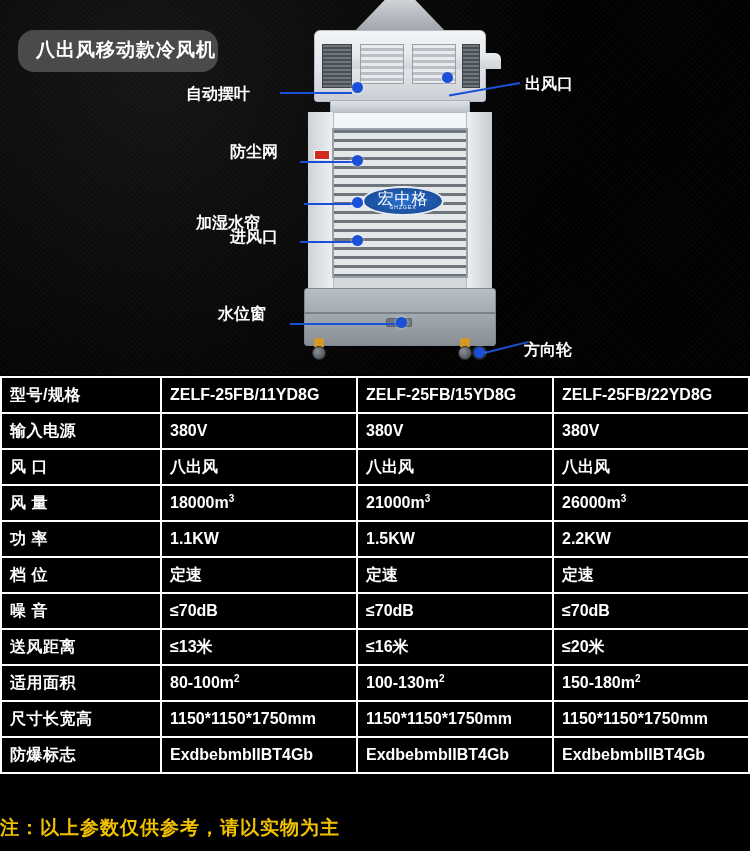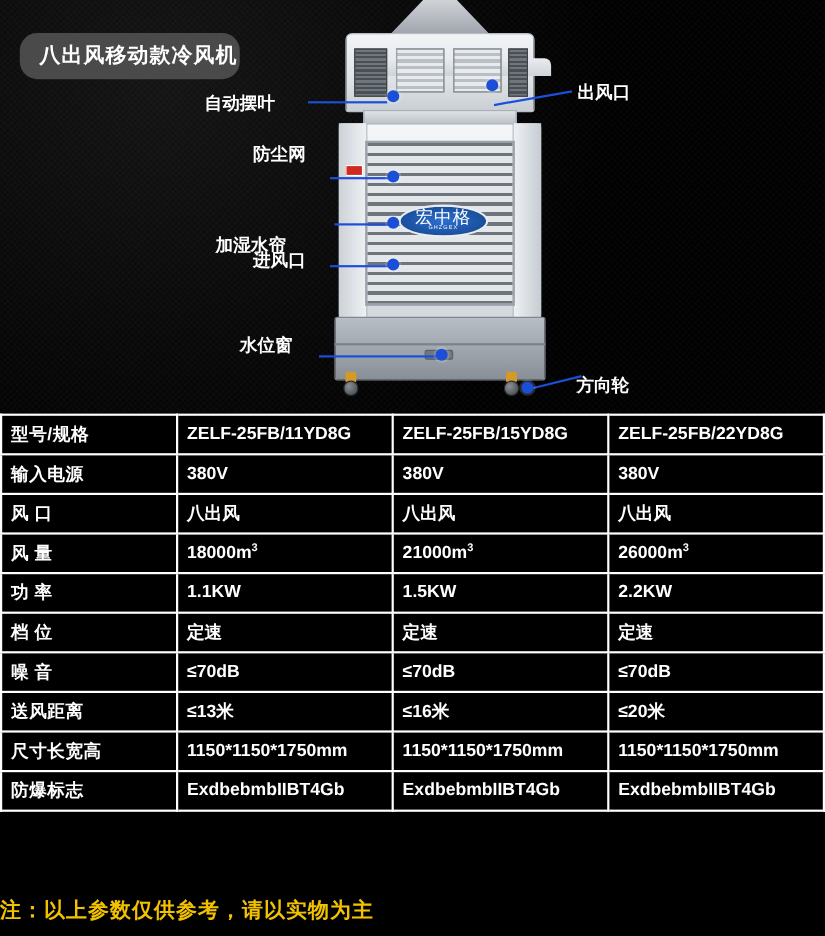--- a/index.html
+++ b/index.html
@@ -227,21 +227,21 @@
   </div>
 
   <div class="callout-label" style="left:186px; top:84px;">自动摆叶</div>
   <div class="leader" style="left:280px; top:92px; width:72px;"></div>
   <div class="dot" style="left:352px; top:82px;"></div>
 
   <div class="callout-label" style="left:525px; top:74px;">出风口</div>
   <div class="leader" style="left:448px; top:82px; width:72px; transform:rotate(-10deg); transform-origin:right center;"></div>
   <div class="dot" style="left:442px; top:72px;"></div>
 
-  <div class="callout-label" style="left:230px; top:130px;">防尘网</div>
+  <div class="callout-label" style="left:230px; top:142px;">防尘网</div>
   <div class="leader" style="left:300px; top:161px; width:56px;"></div>
   <div class="dot" style="left:352px; top:155px;"></div>
 
   <div class="callout-label" style="left:196px; top:189px;margin-top:24px;">加湿水帘</div>
   <div class="leader" style="left:304px; top:203px; width:52px;"></div>
   <div class="dot" style="left:352px; top:197px;"></div>
 
   <div class="callout-label" style="left:230px; top:227px;">进风口</div>
   <div class="leader" style="left:300px; top:241px; width:56px;"></div>
   <div class="dot" style="left:352px; top:235px;"></div>
@@ -301,20 +301,26 @@
           <td class="val">≤70dB</td>
           <td class="val">≤70dB</td>
         </tr>
         <tr>
           <td class="label">送风距离</td>
           <td class="val">≤13米</td>
           <td class="val">≤16米</td>
           <td class="val">≤20米</td>
         </tr>
         <tr>
+          <td class="label">适用面积</td>
+          <td class="val">80-100m<sup>2</sup></td>
+          <td class="val">100-130m<sup>2</sup></td>
+          <td class="val">150-180m<sup>2</sup></td>
+        </tr>
+        <tr>
           <td class="label">尺寸长宽高</td>
           <td class="val">1150*1150*1750mm</td>
           <td class="val">1150*1150*1750mm</td>
           <td class="val">1150*1150*1750mm</td>
         </tr>
         <tr>
           <td class="label">防爆标志</td>
           <td class="val">ExdbebmbIIBT4Gb</td>
           <td class="val">ExdbebmbIIBT4Gb</td>
           <td class="val">ExdbebmbIIBT4Gb</td>

